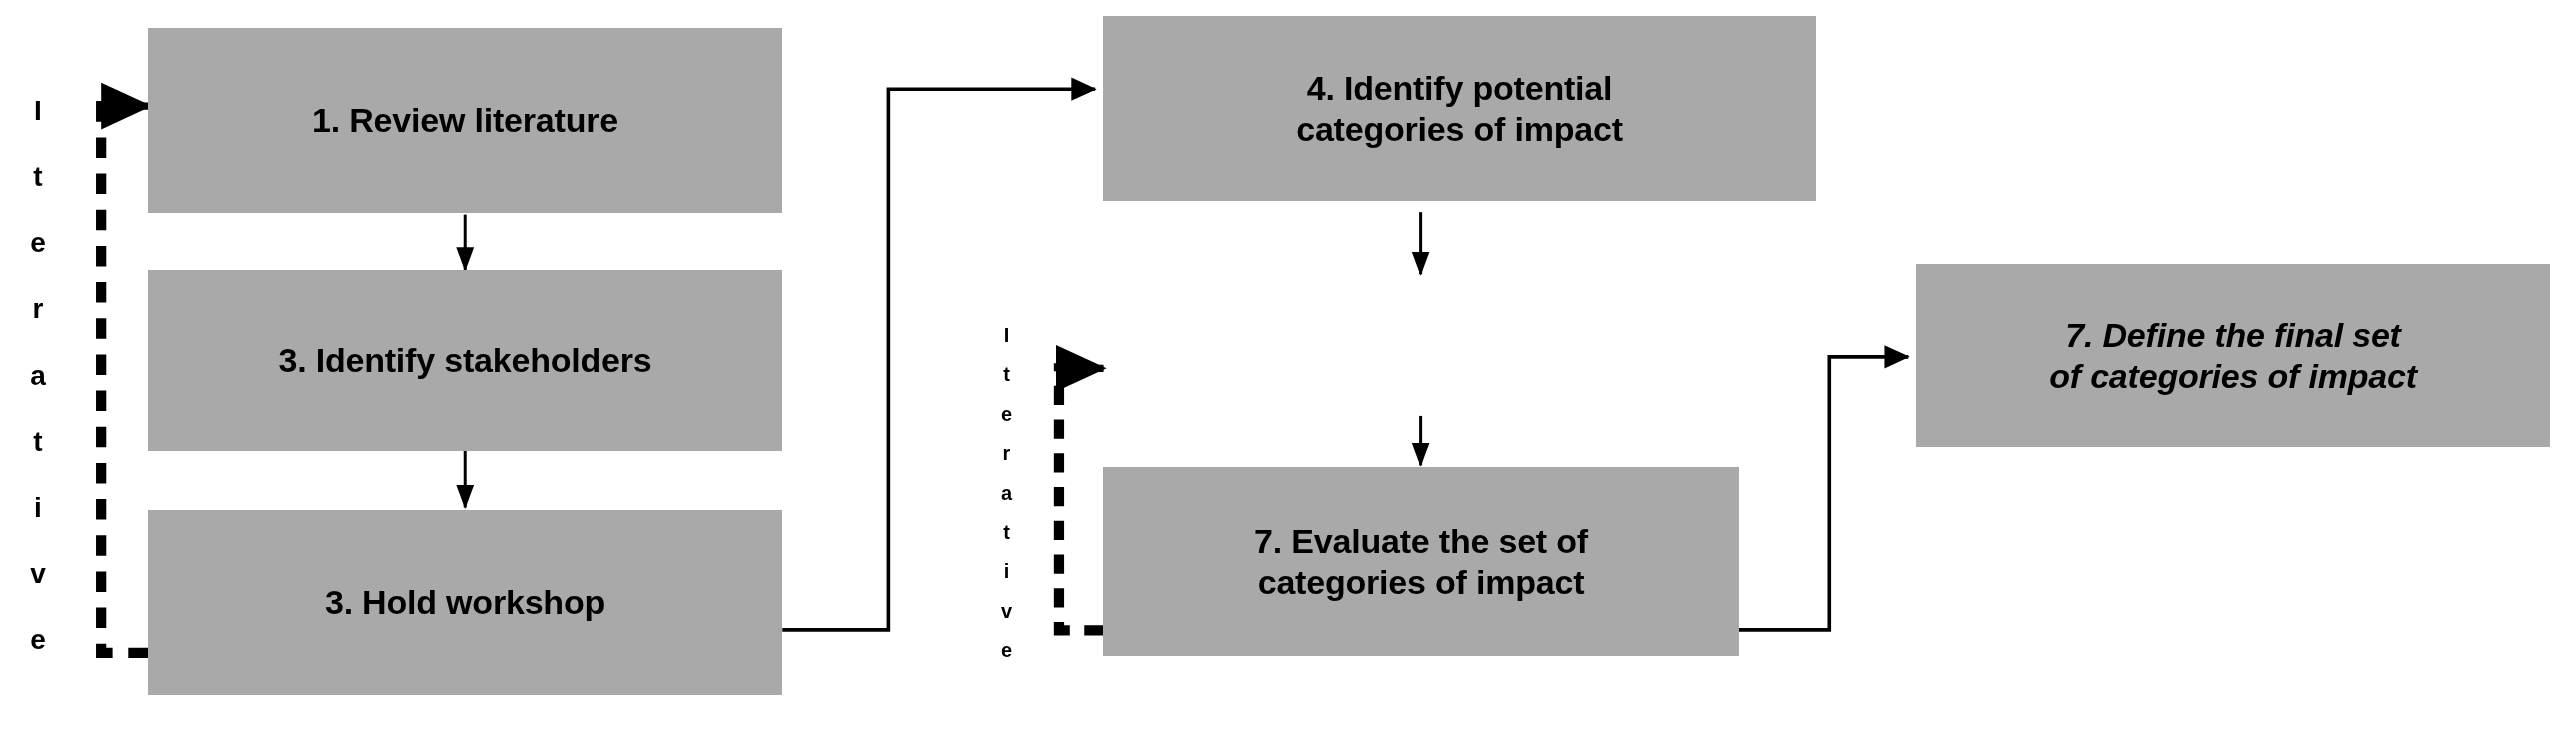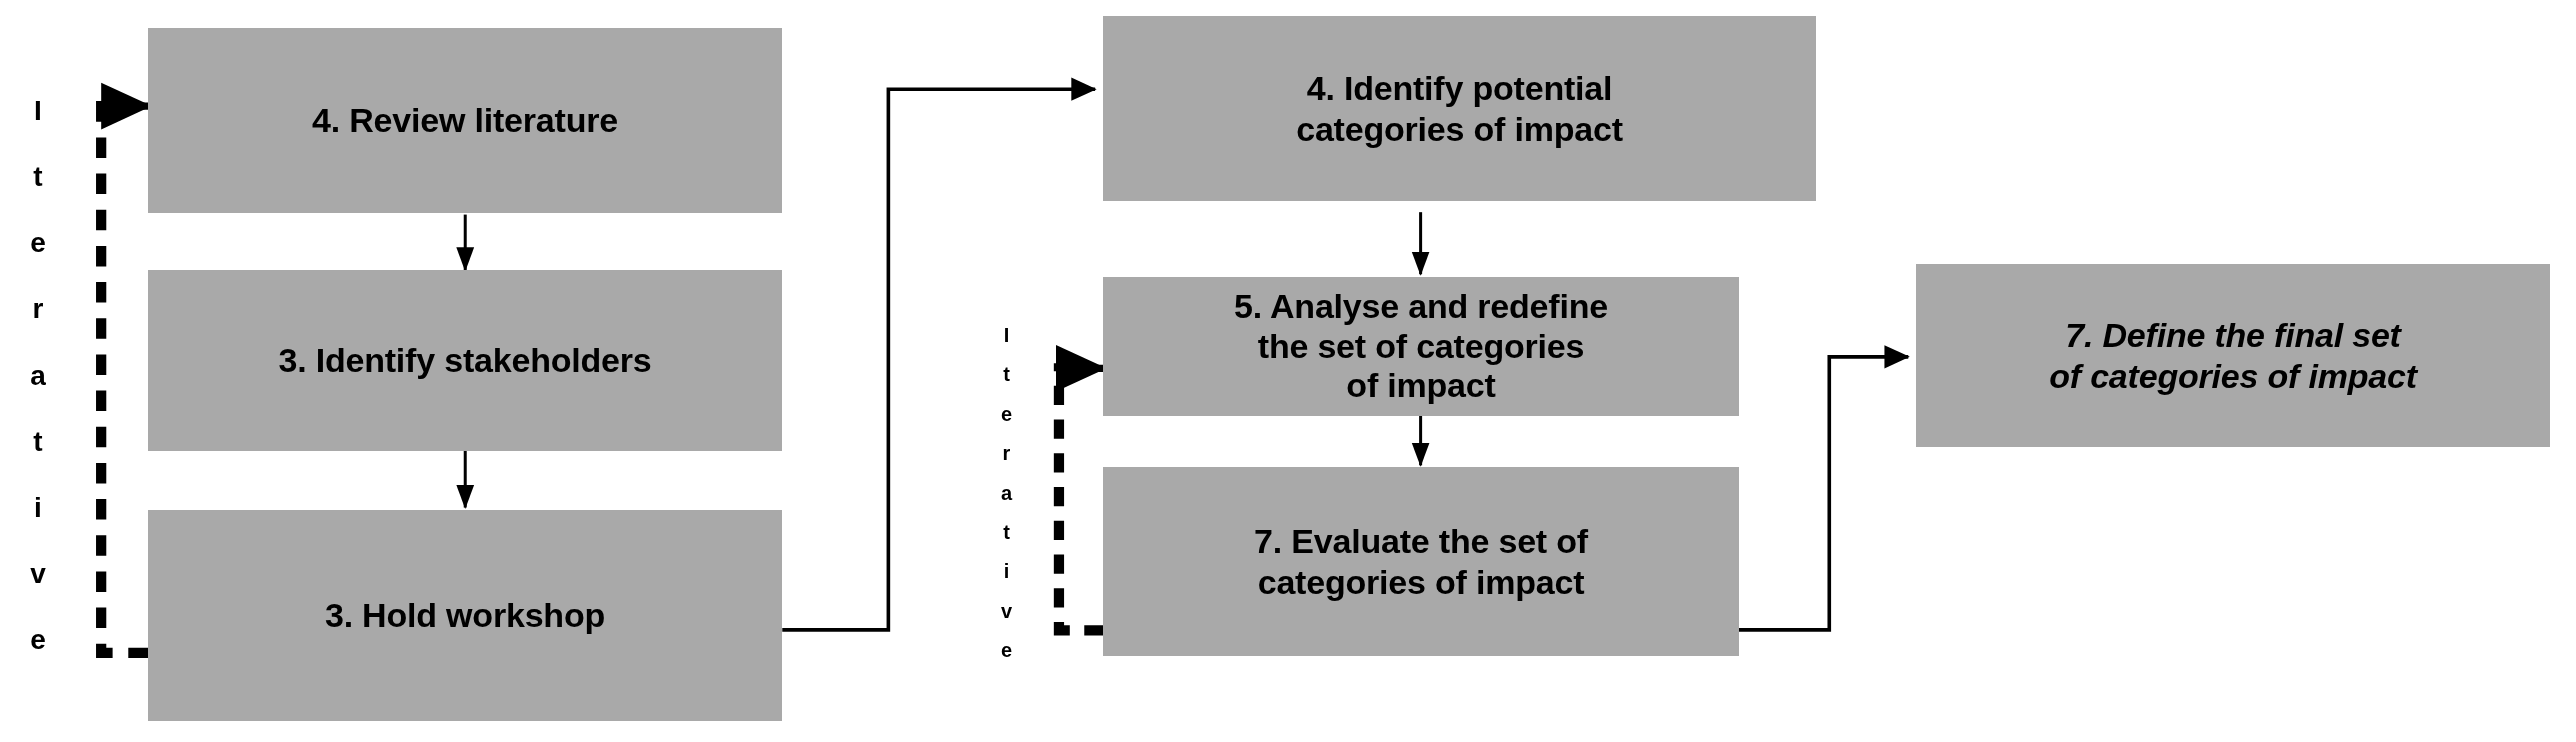--- a/index.html
+++ b/index.html
@@ -88,41 +88,36 @@
 
     <line x1="2356" y1="690" x2="2356" y2="772" stroke="#000000" stroke-width="5" marker-end="url(#ah-d)"></line>
 
     <polyline points="1830,1046 1756,1046 1756,611 1800,611" fill="none" stroke="#000000" stroke-width="17" stroke-dasharray="32 24" stroke-linecap="butt"></polyline>
     <line x1="1760" y1="611" x2="1830" y2="611" stroke="#000000" stroke-width="12" marker-end="url(#ah-r)"></line>
 
     <polyline points="2884,1045 3034,1045 3034,592 3165,592" fill="none" stroke="#000000" stroke-width="6" marker-end="url(#ah-r)"></polyline>
   </svg>
 
   <div class="node n1" style="left:148px; top:28px; width:634px; height:185px;">
-    <span class="node-label">4. Review literature</span>
+    <span class="node-label">1. Review literature</span>
   </div>
 
   <div class="node n2" style="left:148px; top:270px; width:634px; height:181px;">
     <span class="node-label">3. Identify stakeholders</span>
   </div>
 
-  <div class="node n3" style="left:148px; top:510px; width:634px; height:211px;">
+  <div class="node n3" style="left:148px; top:510px; width:634px; height:185px;">
     <span class="node-label">3. Hold workshop</span>
   </div>
 
   <div class="node n4" style="left:1103px; top:16px; width:713px; height:185px;">
     <span class="node-label">4. Identify potential
 categories of impact</span>
   </div>
 
-  <div class="node n5" style="left:1103px; top:277px; width:636px; height:139px;">
-    <span class="node-label">5. Analyse and redefine
-the set of categories
-of impact</span>
-  </div>
 
   <div class="node n6" style="left:1103px; top:467px; width:636px; height:189px;">
     <span class="node-label">7. Evaluate the set of
 categories of impact</span>
   </div>
 
   <div class="node n7" style="left:1916px; top:264px; width:634px; height:183px;font-style:italic;">
     <span class="node-label">7. Define the final set
 of categories of impact</span>
   </div>

